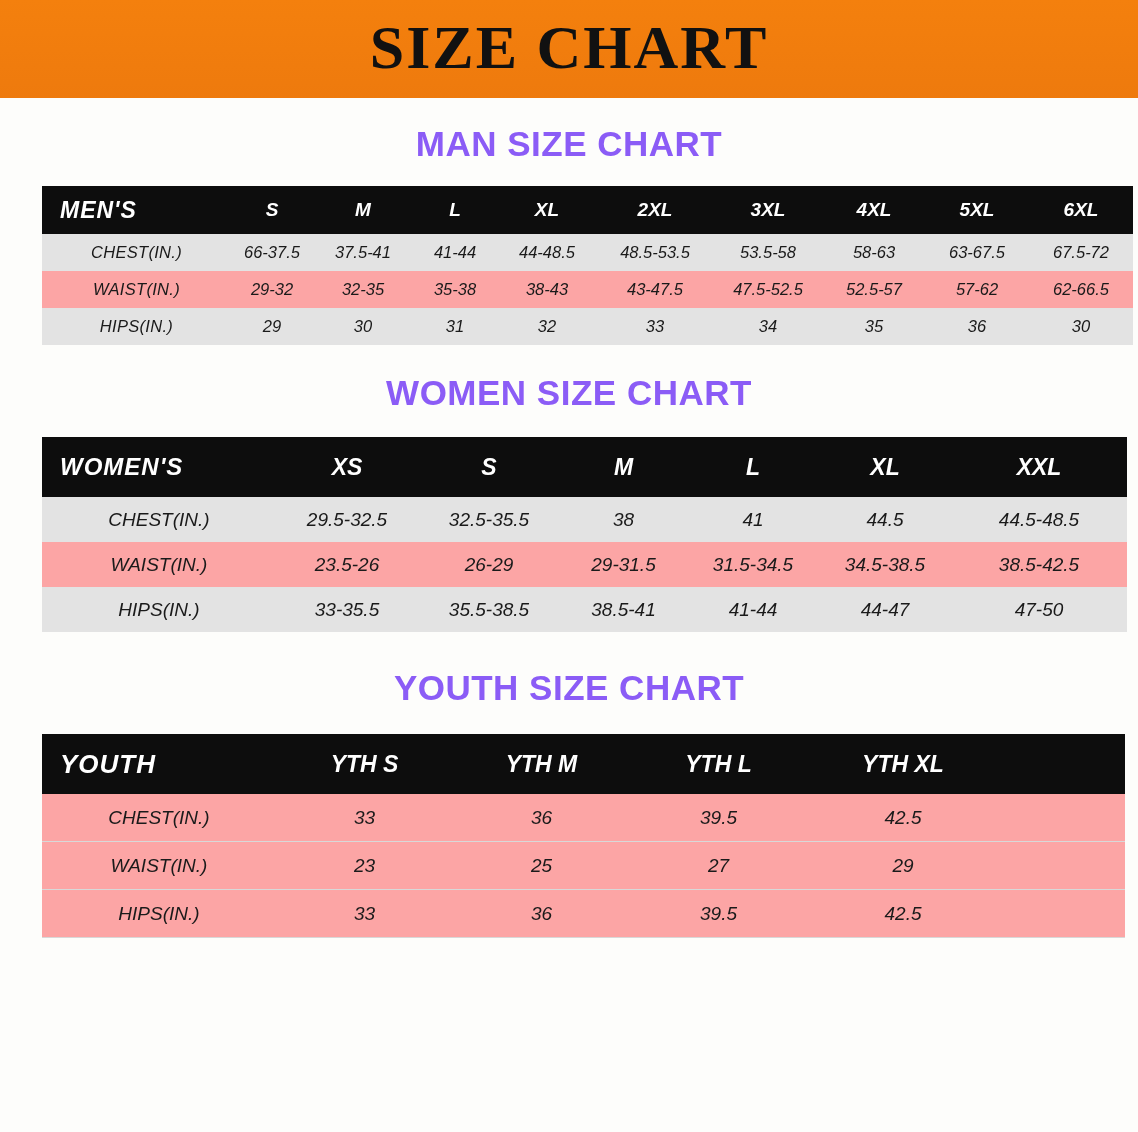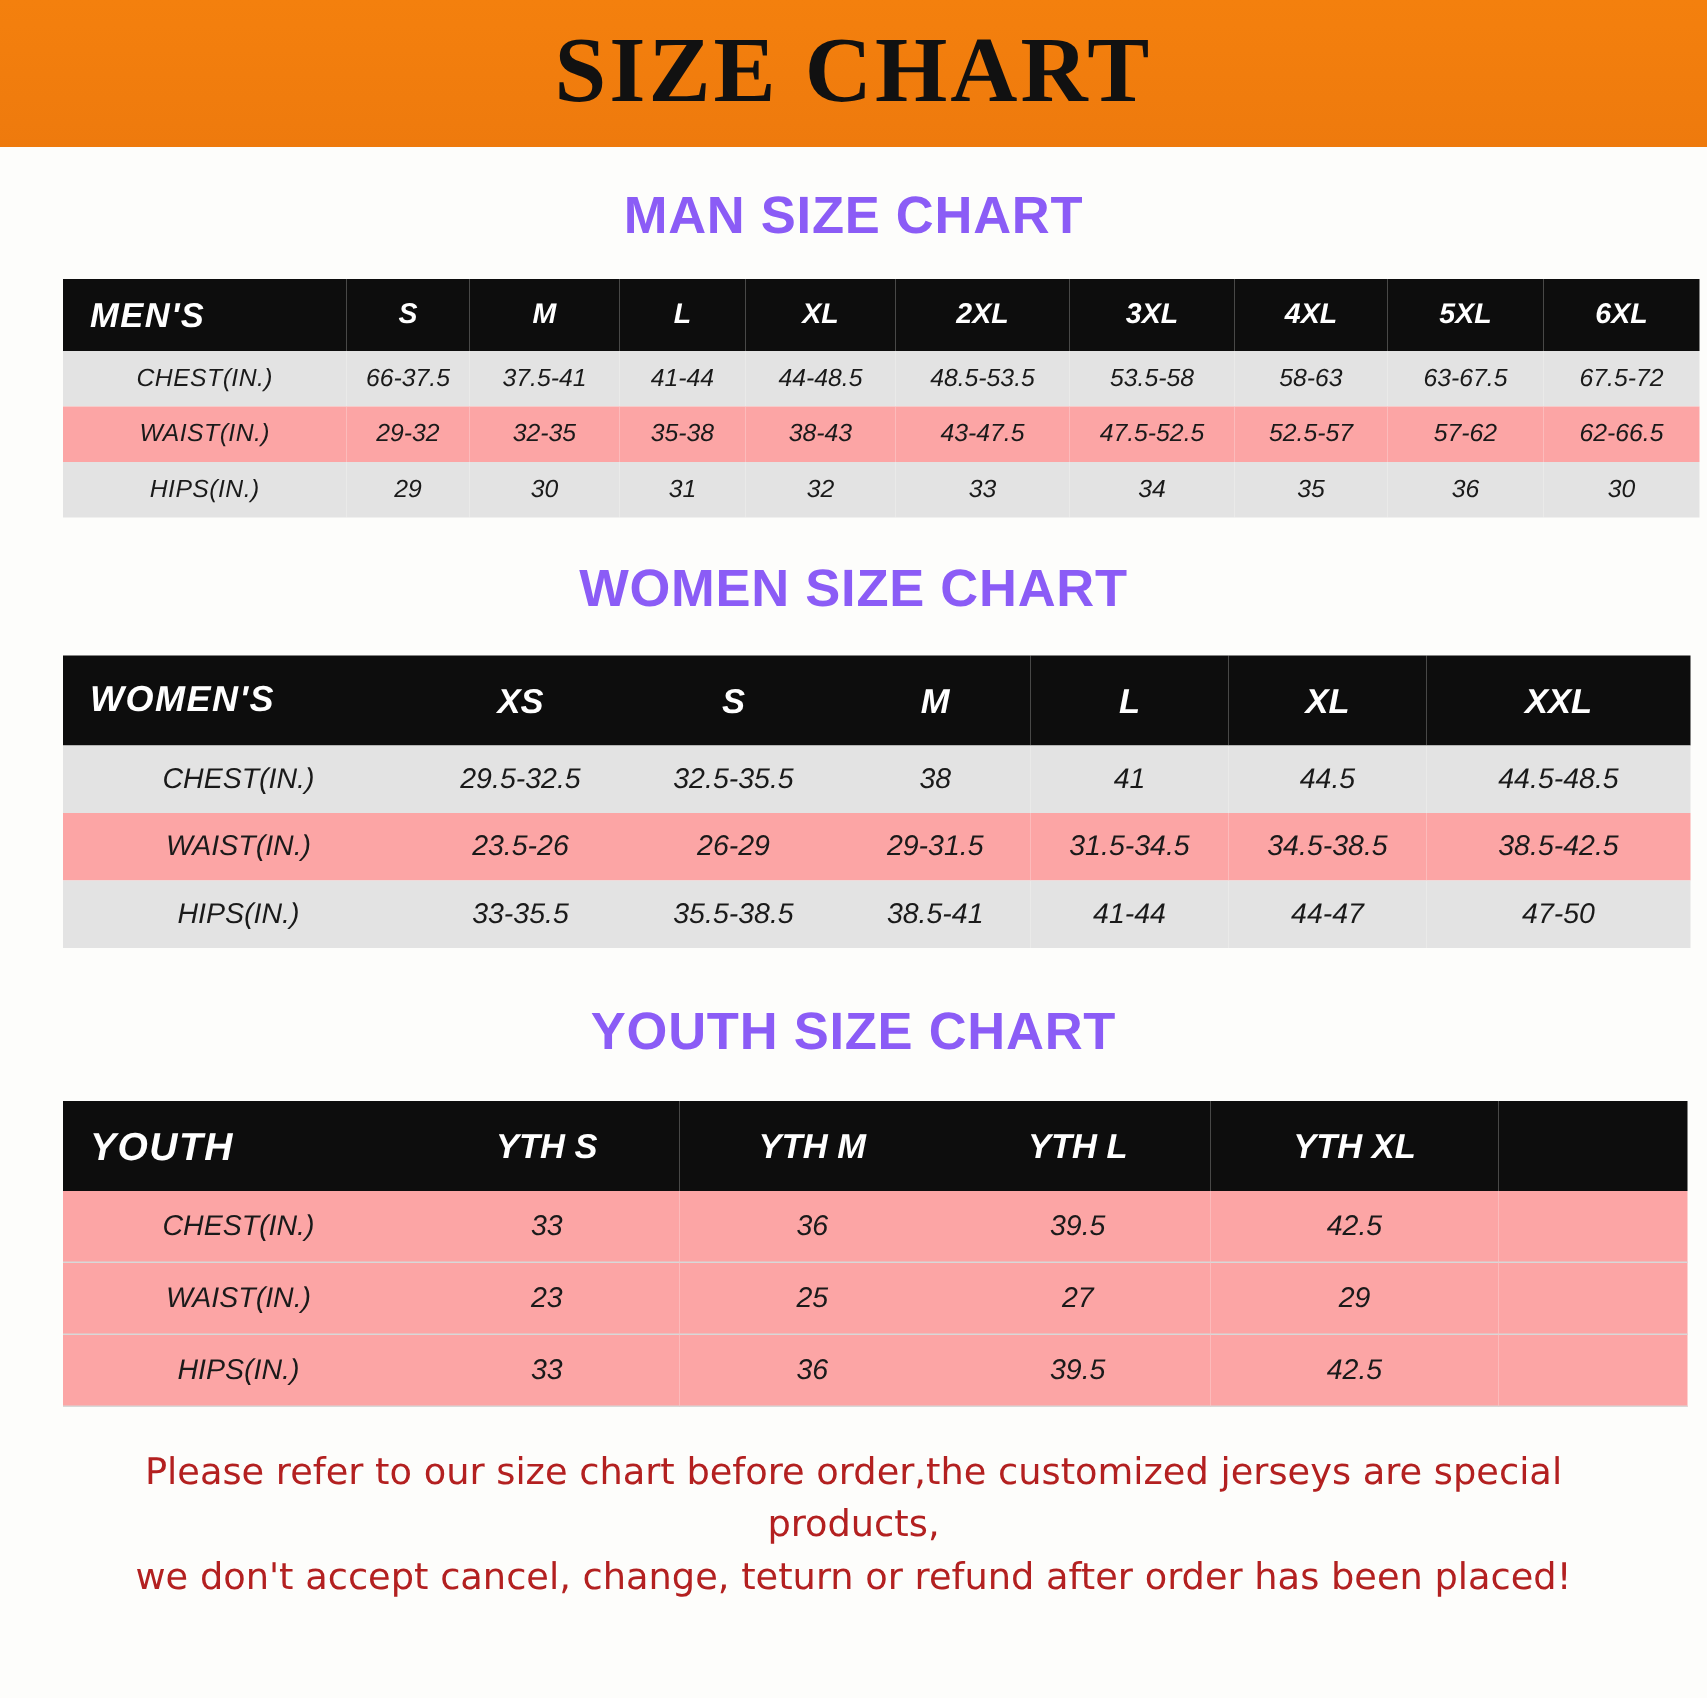--- a/index.html
+++ b/index.html
@@ -277,18 +277,14 @@
           <td>33</td>
           <td>36</td>
           <td>39.5</td>
           <td>42.5</td>
           <td></td>
         </tr>
       </tbody>
     </table>
   </div>
 
-  <div class="note">
-    <span class="line">Please refer to our size chart before order,the customized jerseys are special products,</span>
-    <span class="line">we don't accept cancel, change, teturn or refund after order has been placed!</span>
-  </div>
 
 </div>
 
 </body></html>

